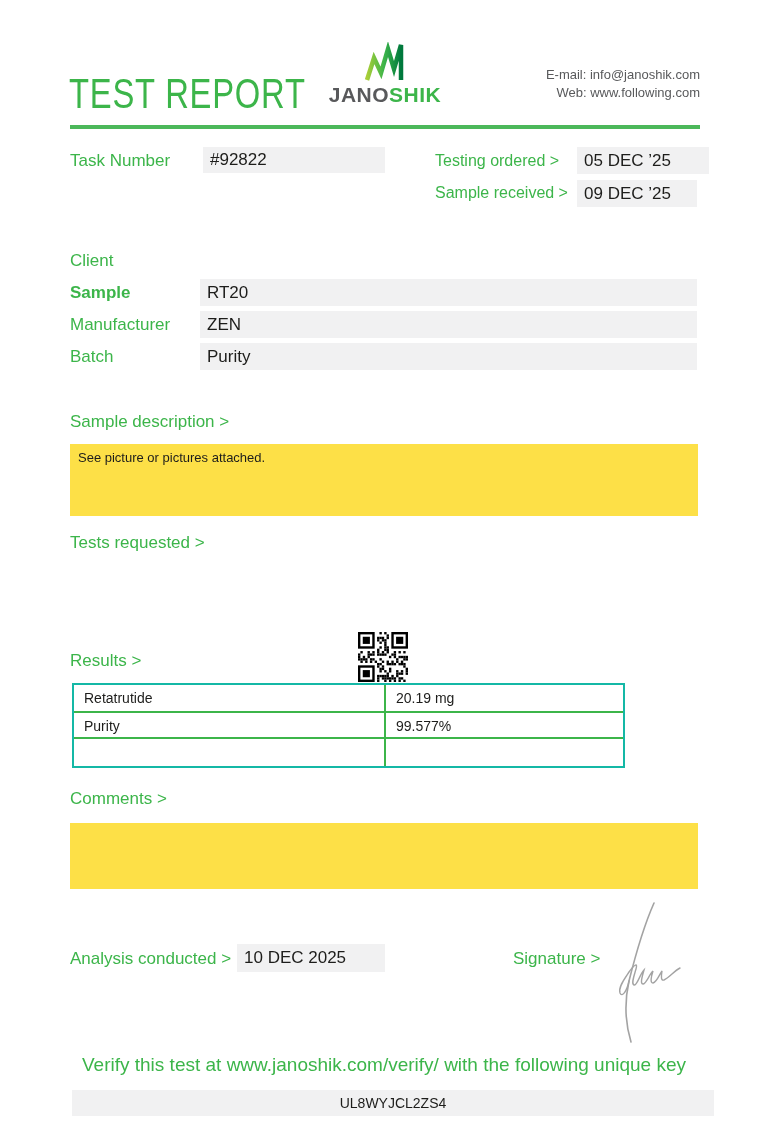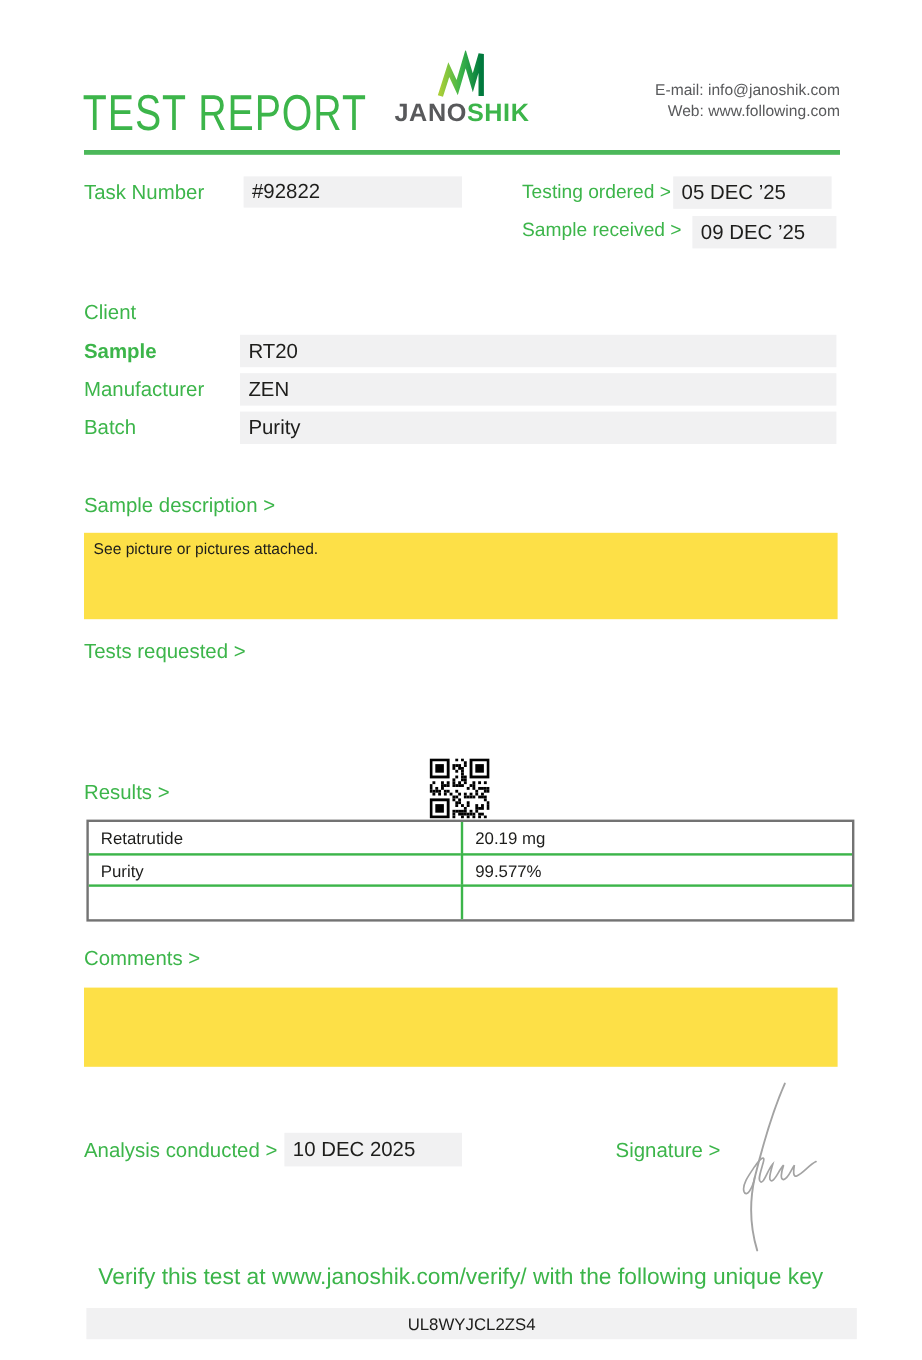--- a/index.html
+++ b/index.html
@@ -31,41 +31,41 @@
   
   .lbl { position:absolute; font-size:17px; color:#3cb54a; white-space:nowrap; }
   .valbox {
     position:absolute; background:#f1f1f2; font-size:17px; color:#1d1d1b;
     padding-left:7px; white-space:nowrap; overflow:hidden;
   }
 
   .task-label { left:70px; top:151px; }
   .task-box { left:203px; top:147px; width:182px; height:26px; line-height:26px; }
   .ordered-label { left:435px; top:152px; font-size:16px; }
-  .ordered-box { left:561px; top:147px; width:132px; height:27px; line-height:27px; }
+  .ordered-box { left:577px; top:147px; width:132px; height:27px; line-height:27px; }
   .received-label { left:435px; top:184px; font-size:16px; }
   .received-box { left:577px; top:180px; width:120px; height:27px; line-height:27px; }
 
   .d-label-0 { left:70px; top:251px; } .d-box-0 { left:200px; top:247px; width:497px; height:27px; line-height:27px; }
   .d-label-1 { left:70px; top:283px;font-weight:bold; } .d-box-1 { left:200px; top:279px; width:497px; height:27px; line-height:27px; }
   .d-label-2 { left:70px; top:315px; } .d-box-2 { left:200px; top:311px; width:497px; height:27px; line-height:27px; }
   .d-label-3 { left:70px; top:347px; } .d-box-3 { left:200px; top:343px; width:497px; height:27px; line-height:27px; }
 
   .section-h { position:absolute; font-size:17px; color:#3cb54a; white-space:nowrap; }
   .desc-h { left:70px; top:412px; }
   .desc-box { left:70px; top:444px; width:628px; height:72px; font-size:13px; padding:6px 8px; color:#1d1d1b; }
   .tests-h { left:70px; top:533px; }
   .tests-box { left:70px; top:564px; width:628px; height:72px; font-size:13px; padding:6px 8px; color:#1d1d1b; }
 
   .qr { position:absolute; left:358px; top:632px; width:50px; height:50px; }
   .results-h { left:70px; top:651px; }
 
   .results-table {
-    position:absolute; left:72px; top:683px; width:640px;
-    border:2px solid #737373; background:#ffffff;
+    position:absolute; left:72px; top:683px; width:553px;
+    border:2px solid #14b8a6; background:#ffffff;
     display:grid; grid-template-columns:310px 1fr;
   }
   .cell {
     height:26px; line-height:26px; font-size:14px; padding-left:10px;
     border-top:2px solid #3cb54a; white-space:nowrap; overflow:hidden;
   }
   .cell.r0 { border-top:none; }
   .cell.val { border-left:2px solid #3cb54a; }
   .cell.last { height:29px; }
 

